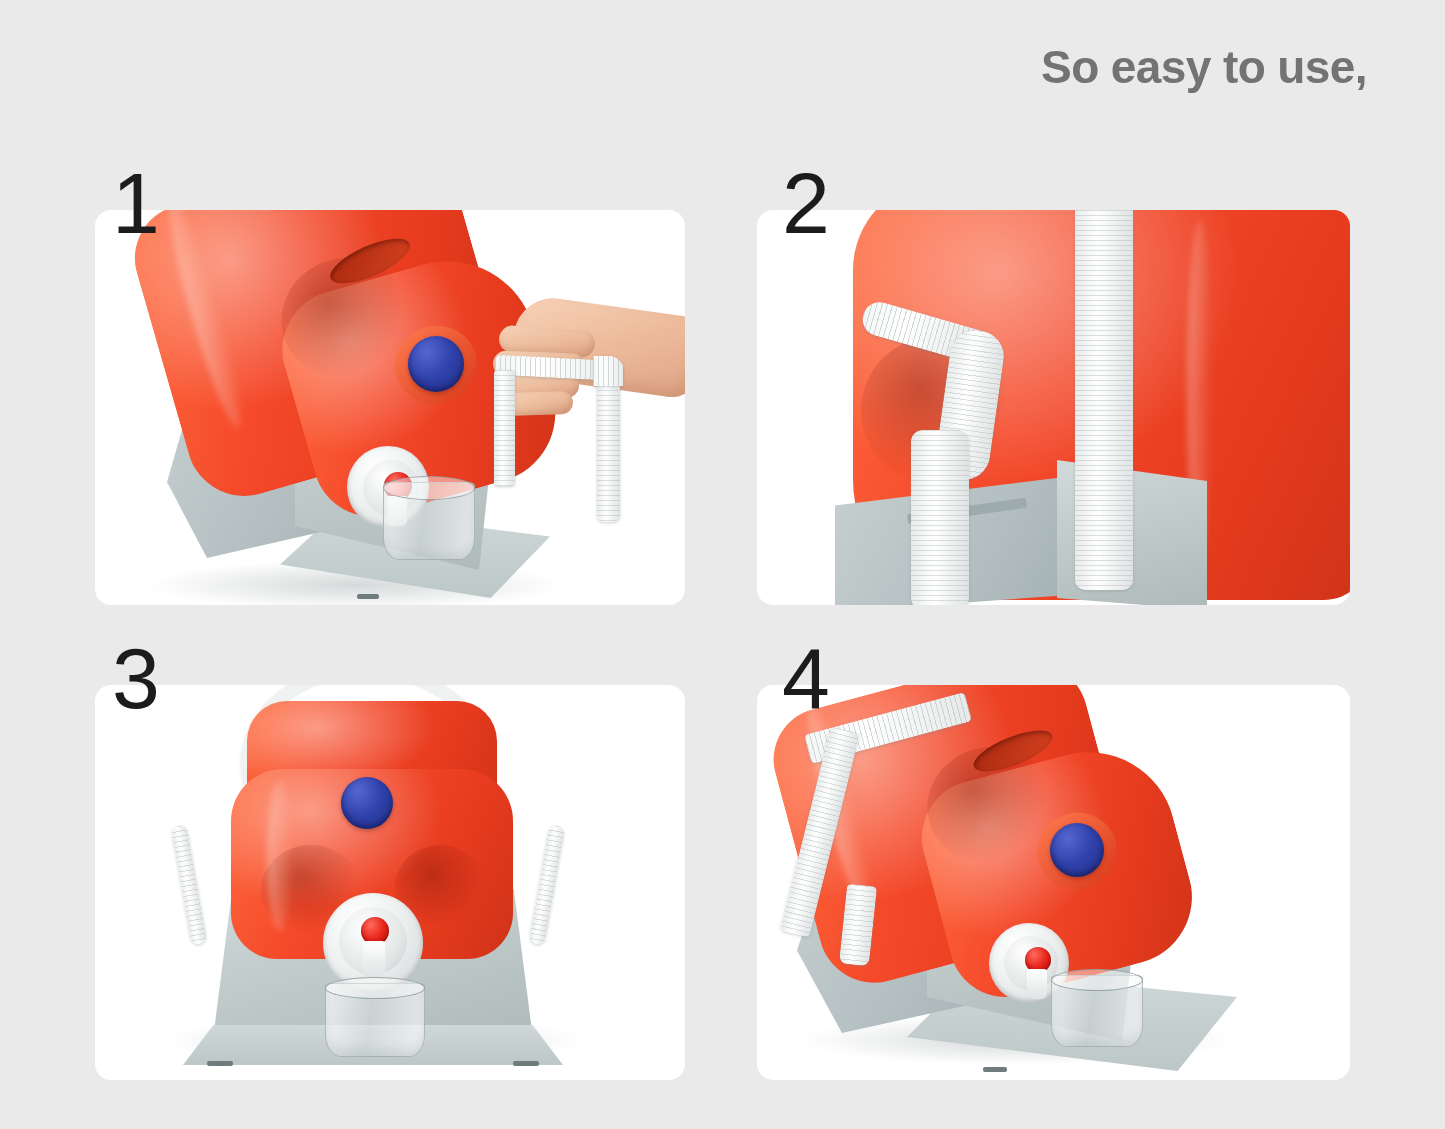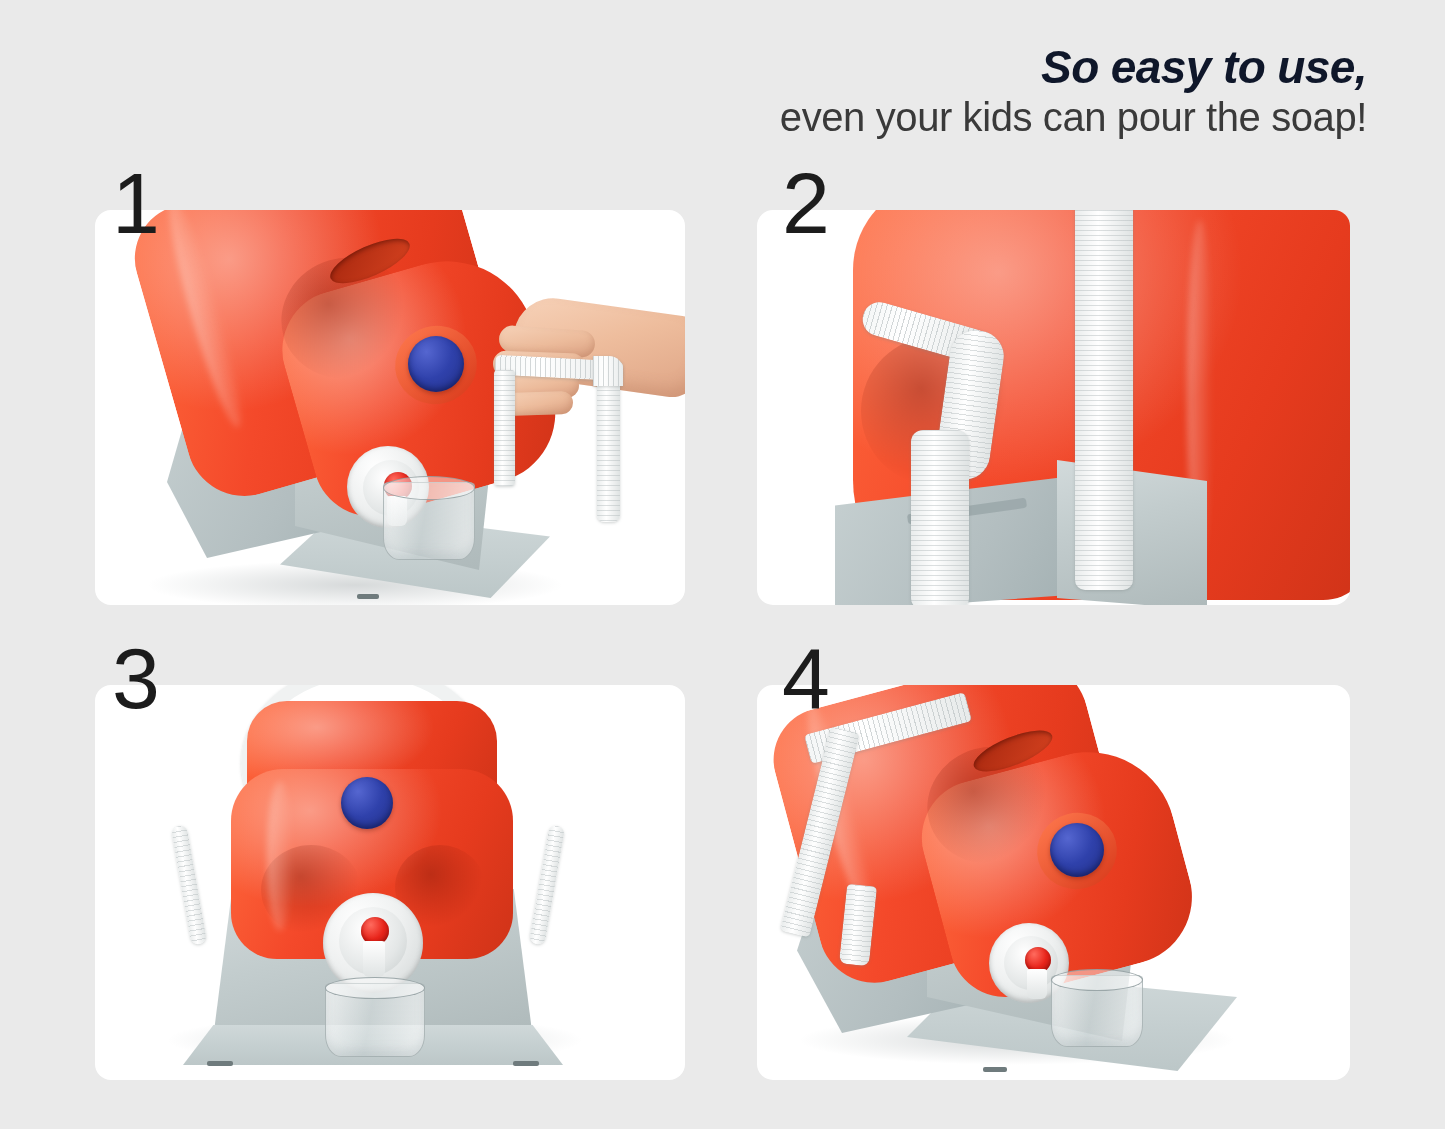--- a/index.html
+++ b/index.html
@@ -15,24 +15,23 @@
   .headline {
     position:absolute;
     right:78px;
     top:44px;
     text-align:right;
     line-height:1.02;
   }
   .headline-main {
     font-size:46px;
     font-weight:bold;
-    color:#0f172a;
+    color:#737373;
     letter-spacing:-0.6px;
     display:block;
-    font-style:italic;
   }
   .headline-sub {
     font-size:40px;
     font-weight:300;
     color:#3a3a3a;
     letter-spacing:-0.4px;
     display:block;
     margin-top:6px;
   }
 
@@ -195,21 +194,20 @@
     position:absolute;
     background:radial-gradient(ellipse at 50% 50%, rgba(120,130,132,.30) 0%, rgba(120,130,132,0) 70%);
     border-radius:50%;
   }
 </style>
 </head>
 <body>
 
 <div class="headline">
   <span class="headline-main">So easy to use,</span>
-  <span class="headline-sub">even your kids can pour the soap!</span>
 </div>
 
 <div class="step-num" id="num-1">1</div>
 <div class="panel" id="panel-1">
   <div class="panel-scene">
 
     <div class="shadow-soft" style="left:50px;top:350px;width:420px;height:50px;"></div>
     <div class="stand-tray" style="left:185px;top:300px;width:270px;height:88px;clip-path:polygon(22% 0%,100% 30%,78% 100%,0% 62%);"></div>
     <div class="stand-wedge" style="left:72px;top:148px;width:250px;height:200px;clip-path:polygon(12% 10%,100% 0%,100% 76%,16% 100%,0% 62%);"></div>
     <div class="stand-base" style="left:200px;top:160px;width:200px;height:200px;clip-path:polygon(0% 8%,100% 26%,92% 100%,0% 78%);"></div>

